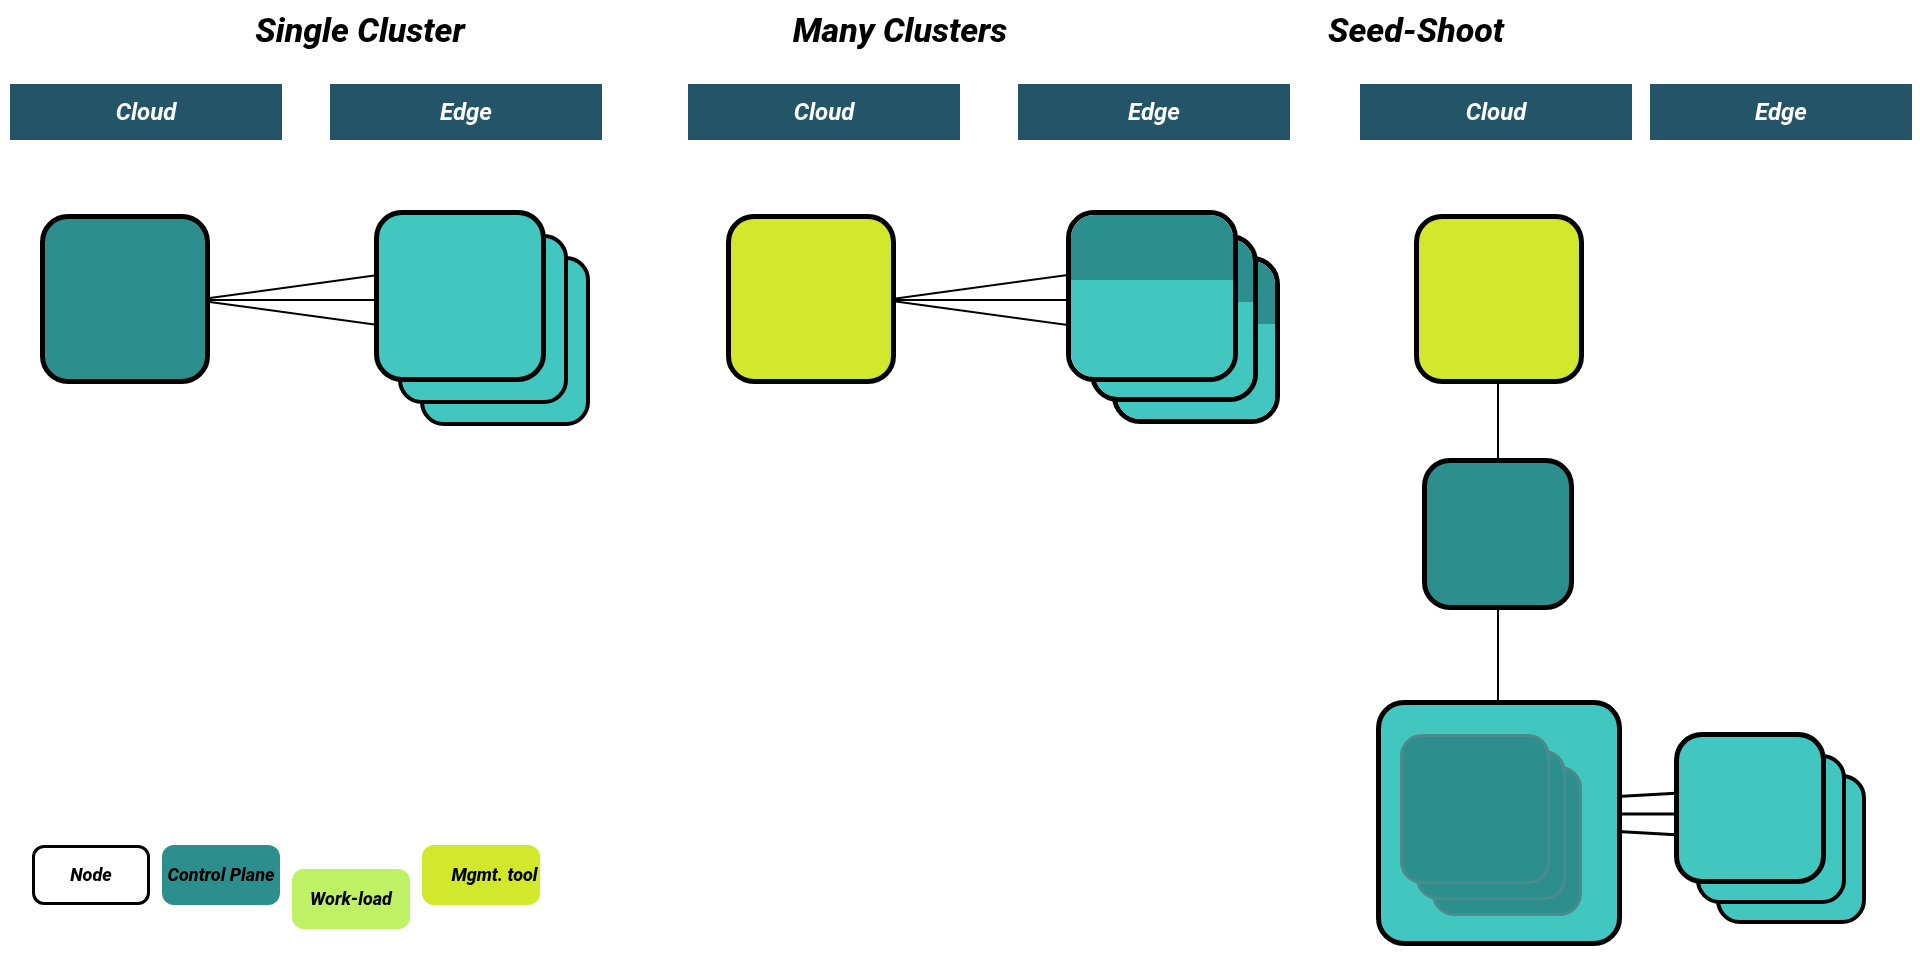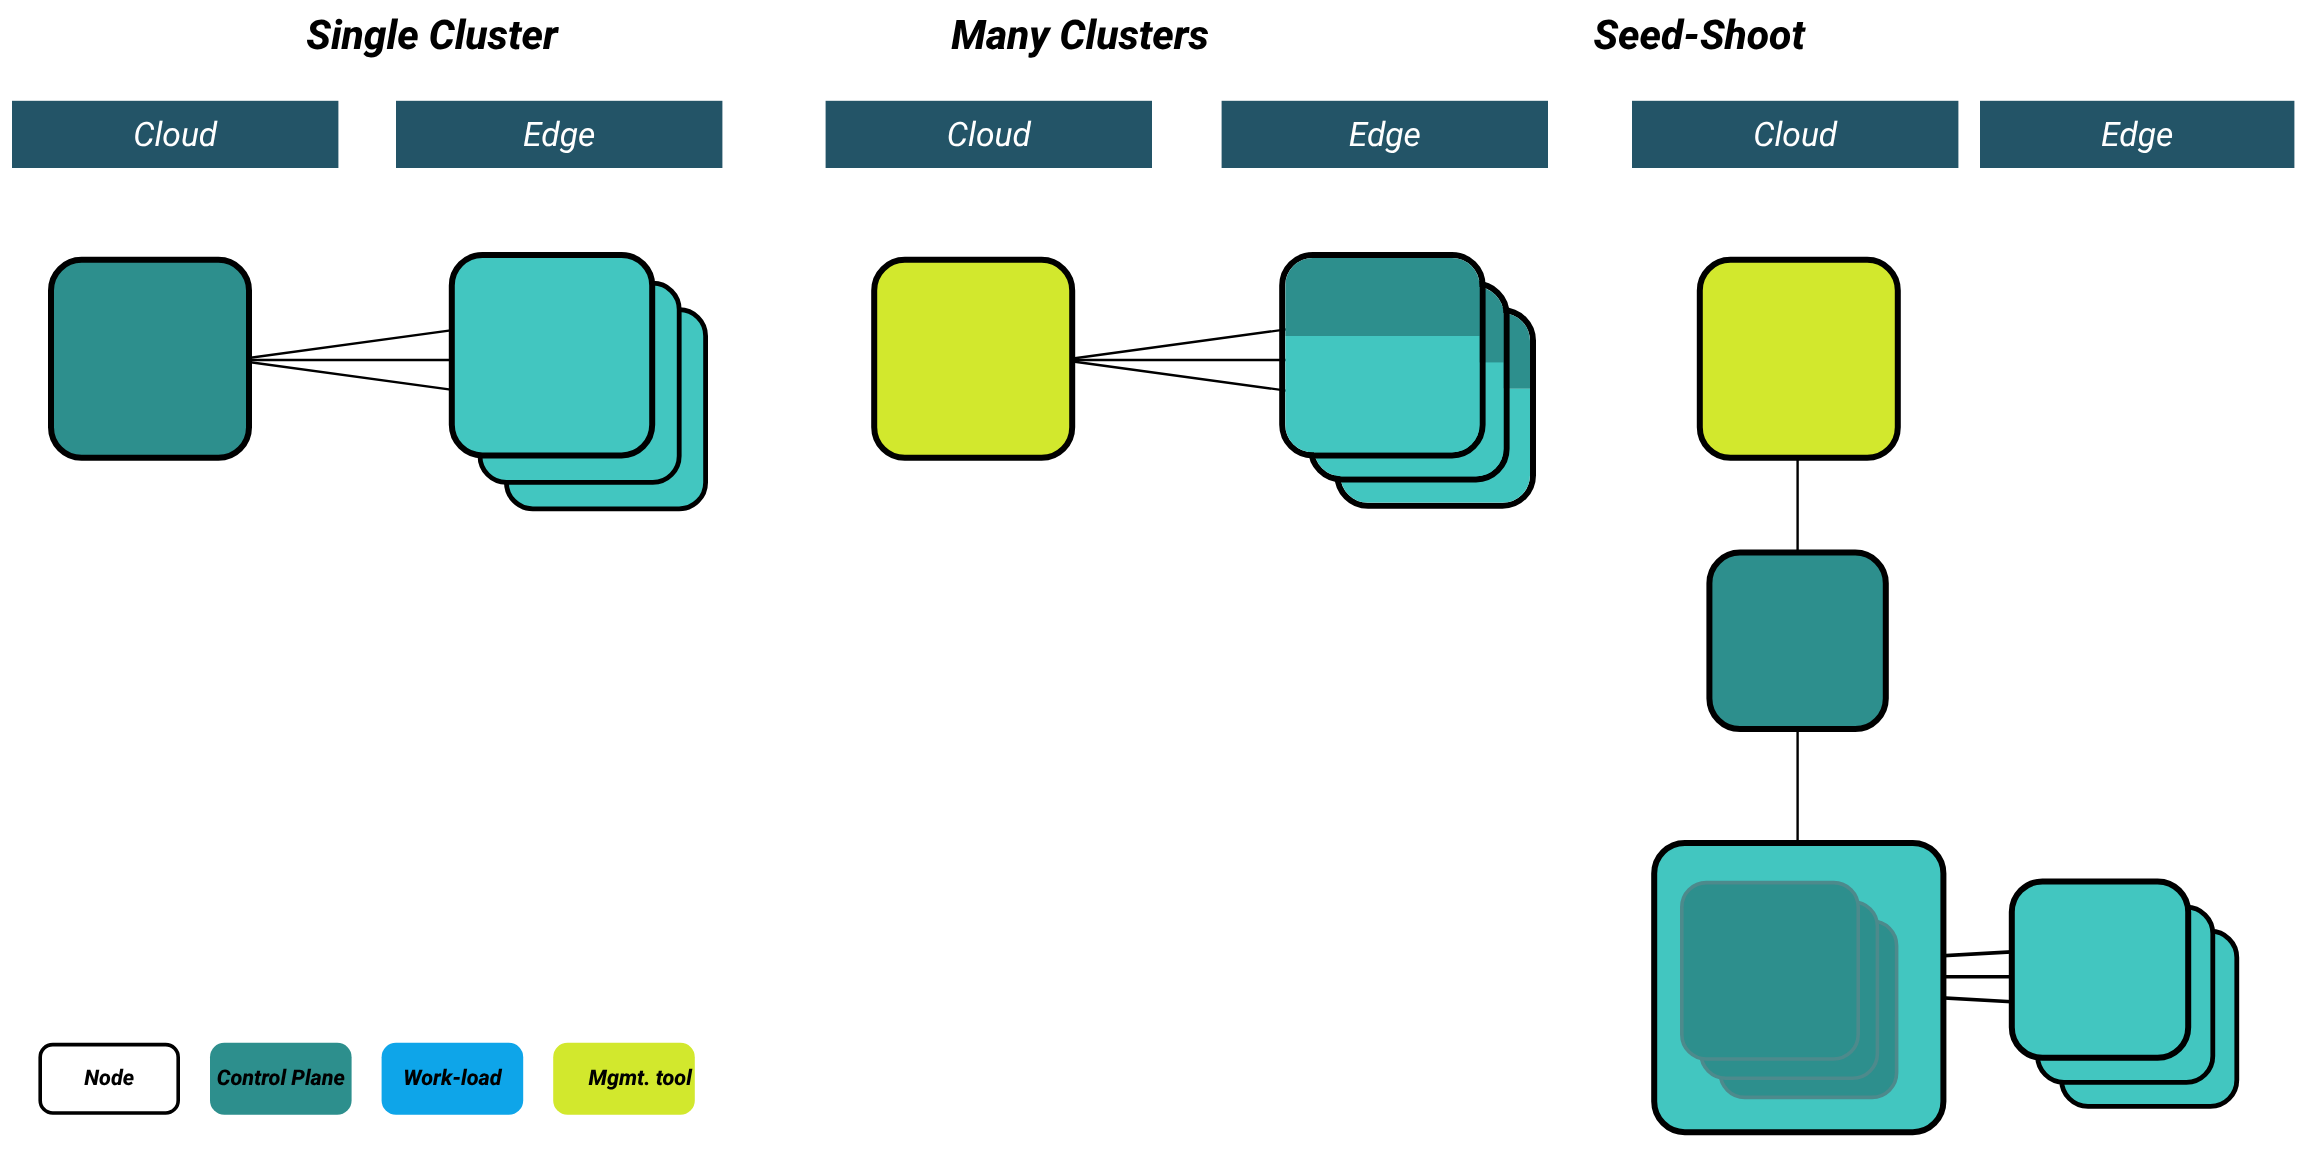--- a/index.html
+++ b/index.html
@@ -17,22 +17,22 @@
       font-style: italic;
       color: #000;
       text-align: center;
       transform: translateX(-50%);
     }
     .label-bar {
       position: absolute;
       height: 56px;
       background: #235467;
       color: #fff;
-      font-size: 28px;
-      font-weight: 400;
+      font-size: 24px;
+      font-weight: 700;
       font-style: italic;
       display: flex;
       align-items: center;
       justify-content: center;
     }
     .node-box {
       position: absolute;
       border: 5px solid #000;
       border-radius: 28px;
     }
@@ -61,38 +61,38 @@
     .split-bottom {
       width: 100%;
       height: 60%;
       background: #42c6c0;
     }
     .legend {
       position: absolute;
       left: 32px;
       bottom: 32px;
       display: flex;
-      gap: 25px;
+      gap: 12px;
     }
     .legend-item {
       width: 118px;
       height: 60px;
       border-radius: 12px;
       display: flex;
       align-items: center;
       justify-content: center;
       font-weight: 800;
       font-size: 18px;
       font-style: italic;
       text-align: center;
       line-height: 1.1;
     }
     .legend-node { background: #fff; border: 3px solid #000; color: #000; }
     .legend-control { background: #2d8f8d; color: #000; align-items: center; }
-    .legend-workload { background: #0ea5e9; color: #000; }
+    .legend-workload { background: #bef264; color: #000; margin-top: 24px; }
     .legend-mgmt { background: #d2e82d; color: #000; padding-left: 27px; }
     svg.connectors {
       position: absolute;
       top: 0; left: 0;
       width: 1920px; height: 961px;
       pointer-events: none;
     }
   </style>
 </head>
 <body>

